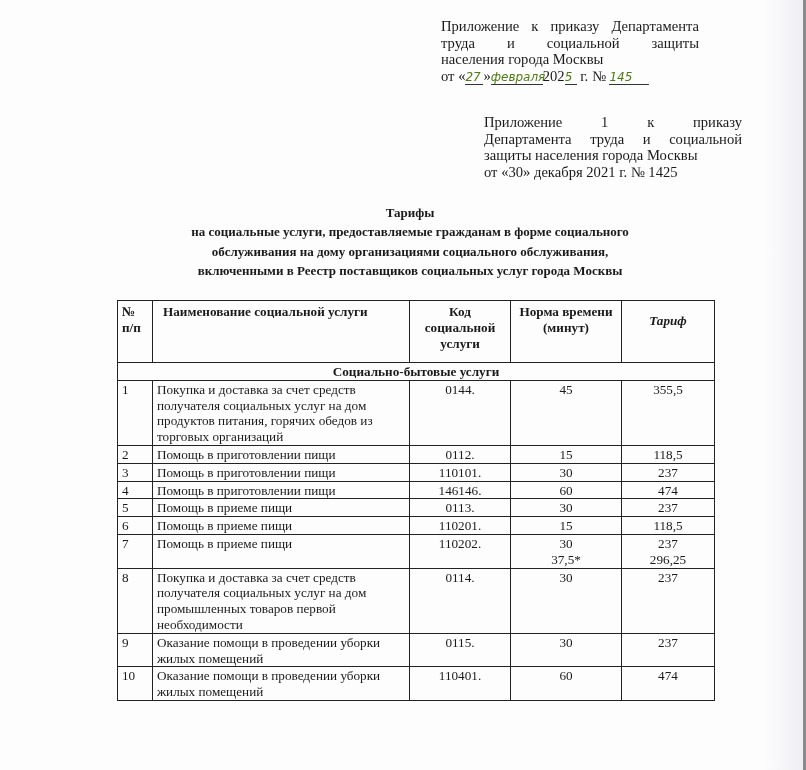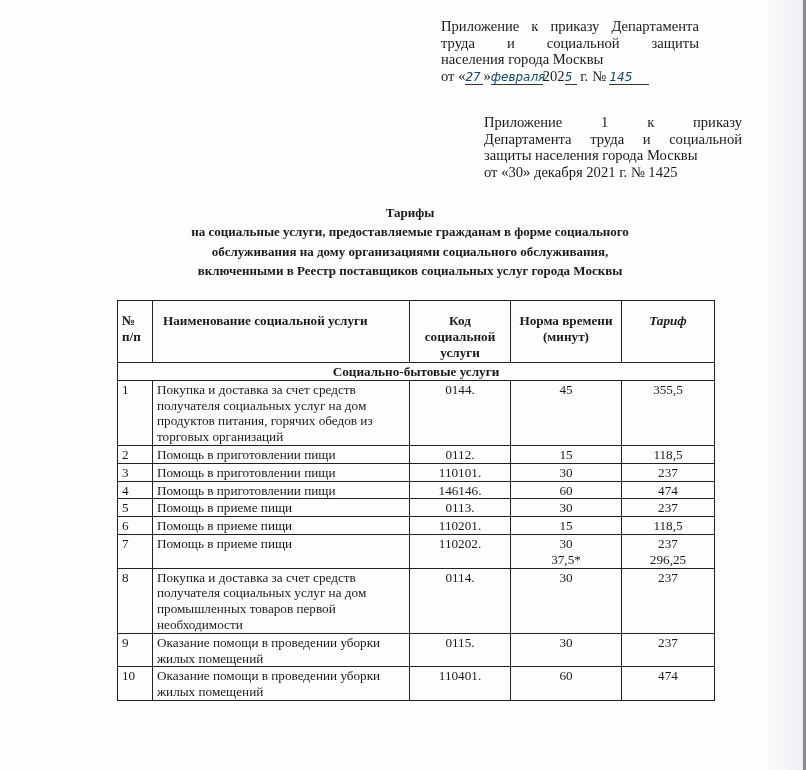--- a/index.html
+++ b/index.html
@@ -23,42 +23,42 @@
     font-size: 14.6px; line-height: 16.5px;
     text-align: justify;
   }
   .annex .line { display: block; text-align: justify; text-align-last: justify; }
   .annex .line.last { text-align-last: left; }
   .annex1 { top: 18px; }
   .annex2 { top: 114px; margin-left: 43px; }
   .hand {
     font-family: "DejaVu Sans", sans-serif;
     font-style: italic;
-    color: #0c4a6e;
+    color: #4d7c0f;
     font-size: 12px;
     border-bottom: 1px solid #333;
     display: inline-block;
     line-height: 14px;
   }
   .title-block {
     position: absolute; left: 100px; width: 620px; top: 203px;
     text-align: center; font-weight: bold;
     font-size: 13px; line-height: 19.4px;
   }
   table.tariffs {
     position: absolute; left: 117px; top: 300px;
     border-collapse: collapse;
     font-size: 13.2px; line-height: 15.8px;
   }
   table.tariffs td, table.tariffs th {
     border: 1.3px solid #222;
     vertical-align: top;
     padding: 1px 4px 0 4px;
   }
-  table.tariffs th { font-weight: bold; text-align: center; padding-top: 12px; }
+  table.tariffs th { font-weight: bold; text-align: center; padding-top: 3px; }
   table.tariffs th.c-num { text-align: left; }
   table.tariffs th.c-name { text-align: left; padding-left: 10px; }
   table.tariffs th.c-tariff { padding-top: 12px; font-style: italic; }
   .c-num { width: 26px; }
   .c-name { width: 242px; }
   .c-code { width: 92px; text-align: center; }
   .c-norm { width: 102px; text-align: center; }
   .c-tariff { width: 84px; text-align: center; }
   td.section { text-align: center; font-weight: bold; padding: 2px 0 1px 0; }
   td.c-name { padding-left: 6px; }

